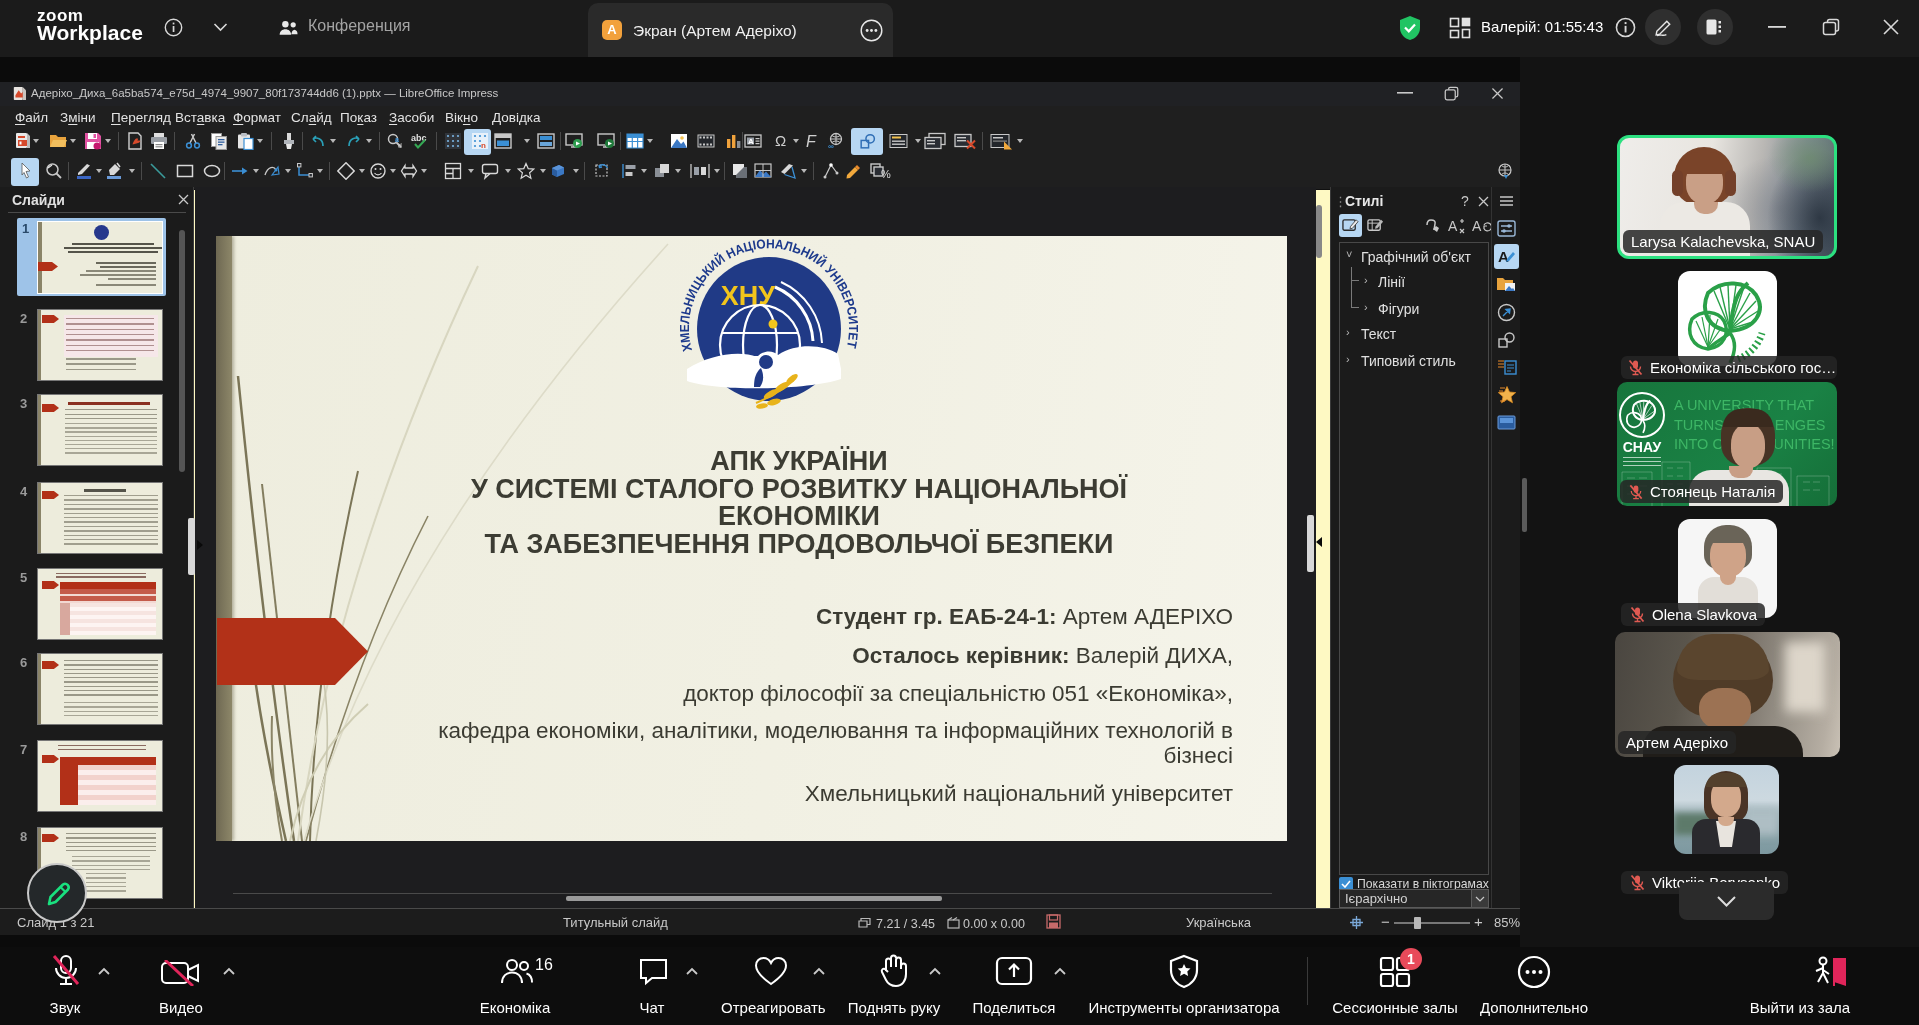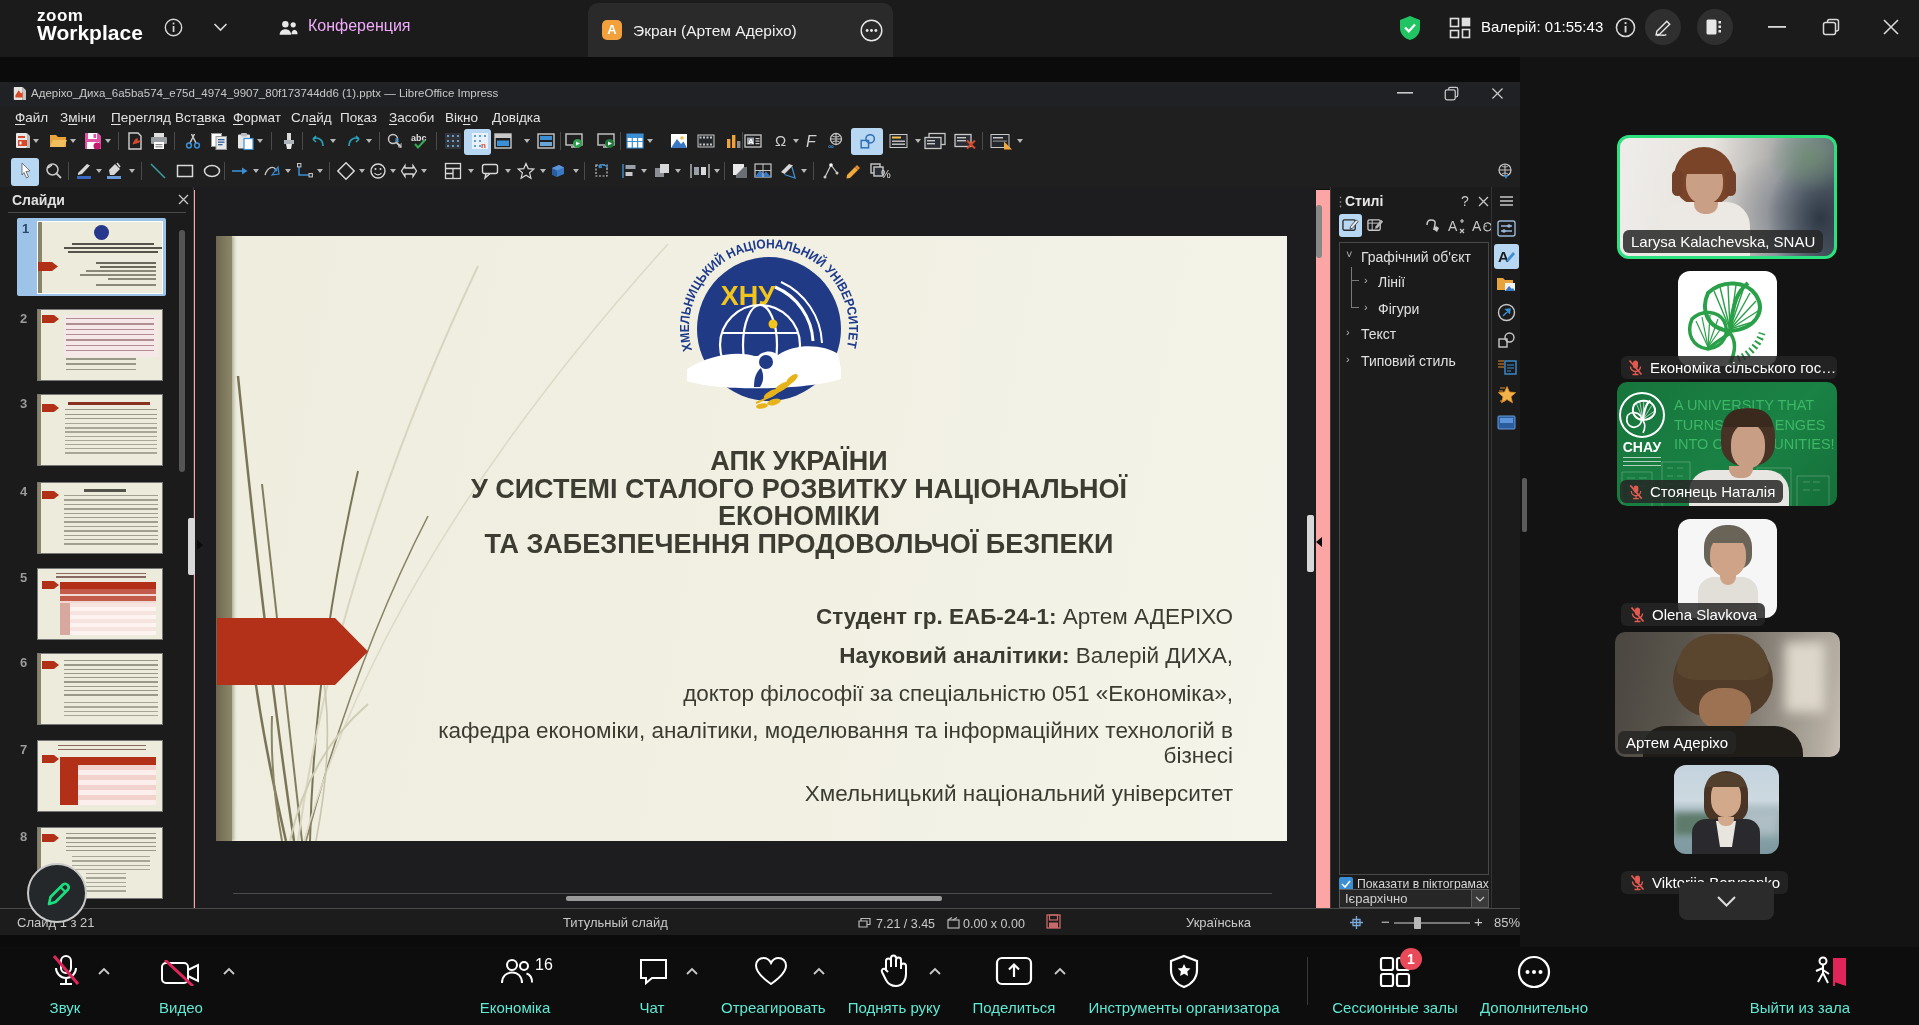--- a/index.html
+++ b/index.html
@@ -7,24 +7,24 @@
 .ab{position:absolute;}
 #screen{position:relative;width:1919px;height:1025px;background:#0b0b0b;}
 
 #topbar{position:absolute;left:0;top:0;width:1919px;height:57px;background:#1b1b1b;}
 #topbar .logo1{position:absolute;left:37px;top:6px;color:#fff;font-weight:bold;font-size:17px;letter-spacing:0.5px;}
 #topbar .logo2{position:absolute;left:37px;top:21px;color:#fff;font-weight:bold;font-size:21px;}
 .ticon{position:absolute;color:#d8d8d8;}
 #tab1{position:absolute;left:588px;top:3px;width:305px;height:54px;background:#2a2a2a;border-radius:10px 10px 0 0;}
 #tab1 .av{position:absolute;left:14px;top:17px;width:20px;height:20px;border-radius:5px;background:#f2a13c;color:#fff;font-weight:bold;font-size:13px;text-align:center;line-height:20px;}
 #tab1 .tt{position:absolute;left:45px;top:19px;color:#f0f0f0;font-size:15.5px;}
-.conf{position:absolute;left:308px;top:17px;color:#f0abfc;font-size:16px;}
+.conf{position:absolute;left:308px;top:17px;color:#a3a3a3;font-size:16px;}
 .remain{position:absolute;left:1481px;top:18px;color:#fff;font-size:15px;}
 
-#lo{position:absolute;left:0;top:82px;width:1520px;height:853px;background:#fca5a5;}
+#lo{position:absolute;left:0;top:82px;width:1520px;height:853px;background:#fef9c3;}
 #lotitle{position:absolute;left:0;top:0;width:1520px;height:24px;background:#202124;}
 #lotitle .txt{position:absolute;left:31px;top:5px;color:#c8c8c8;font-size:11.5px;}
 #lomenu{position:absolute;left:0;top:24px;width:1520px;height:23px;background:#1f1f1f;color:#e3e3e3;font-size:13.5px;}
 #lomenu span{position:absolute;top:4px;}
 #lomenu u{text-decoration:underline;text-underline-offset:2px;}
 #lotb{position:absolute;left:0;top:47px;width:1520px;height:61px;background:#1f1f1f;border-bottom:1px solid #101010;}
 .ic{position:absolute;width:18px;height:18px;}
 .drop{position:absolute;width:0;height:0;border-left:3.5px solid transparent;border-right:3.5px solid transparent;border-top:4px solid #b8b8b8;}
 .tsep{position:absolute;width:1px;height:18px;background:#4a4a4a;}
 .hl{position:absolute;background:#b7d7f3;border-radius:3px;}
@@ -38,21 +38,21 @@
 #slide{position:absolute;left:21px;top:49px;width:1071px;height:605px;background:linear-gradient(100deg,#eeedde 0%,#f1f0e3 55%,#f5f4ea 100%);overflow:hidden;}
 
 #stpanel{position:absolute;left:1330px;top:105px;width:190px;height:726px;background:#1b1b1b;border-left:1px solid #3a3a3a;}
 
 #lostatus{position:absolute;left:0;top:826px;width:1520px;height:27px;background:#1c1c1c;border-top:1px solid #4a4a4a;color:#c9c9c9;font-size:13px;}
 
 .tile{position:absolute;border-radius:10px;overflow:hidden;}
 .npill{position:absolute;background:rgba(38,38,38,0.85);border-radius:6px;color:#fff;font-size:15px;line-height:23px;padding:0 8px;white-space:nowrap;}
 
 #botbar{position:absolute;left:0;top:947px;width:1919px;height:78px;background:#0d0d0d;}
-.blabel{position:absolute;color:#5eead4;font-size:15px;white-space:nowrap;text-align:center;}
+.blabel{position:absolute;color:#ffffff;font-size:15px;white-space:nowrap;text-align:center;}
 </style>
 </head>
 <body>
 <div id="screen">
 
 <div id="topbar">
   <div class="logo1">zoom</div>
   <div class="logo2">Workplace</div>
   <svg class="ticon" style="left:164px;top:18px" width="19" height="19" viewBox="0 0 19 19">
         <circle cx="9.5" cy="9.5" r="8.2" fill="none" stroke="#d8d8d8" stroke-width="1.4"></circle>
@@ -637,21 +637,21 @@
               <path d="M97 184 C111 178 124 171 135 161" stroke="#e8b31a" stroke-width="2" fill="none"></path>
               <ellipse cx="112" cy="175" rx="8" ry="3.2" transform="rotate(-28 112 175)"></ellipse>
               <ellipse cx="123" cy="168" rx="8" ry="3.2" transform="rotate(-32 123 168)"></ellipse>
               <ellipse cx="133" cy="160" rx="7" ry="3" transform="rotate(-38 133 160)"></ellipse>
               <ellipse cx="115" cy="183" rx="7" ry="3" transform="rotate(-15 115 183)"></ellipse>
               <ellipse cx="103" cy="187" rx="6" ry="2.6" transform="rotate(-8 103 187)"></ellipse>
             </g>
       </svg>
       <div class="ab" style="left:117px;top:212px;width:932px;height:120px;text-align:center;font-size:27px;font-weight:bold;color:#3c3c33;line-height:27.5px;">АПК УКРАЇНИ<br>У СИСТЕМІ СТАЛОГО РОЗВИТКУ НАЦІОНАЛЬНОЇ<br>ЕКОНОМІКИ<br>ТА ЗАБЕЗПЕЧЕННЯ ПРОДОВОЛЬЧОЇ БЕЗПЕКИ</div>
       <div class="ab" style="right:54px;top:368px;font-size:22.5px;color:#3b3b32;white-space:nowrap"><b>Студент гр. ЕАБ-24-1:</b> Артем АДЕРІХО</div>
-      <div class="ab" style="right:54px;top:407px;font-size:22.5px;color:#3b3b32;white-space:nowrap"><b>Науковий аналітики:</b> Валерій ДИХА,</div>
+      <div class="ab" style="right:54px;top:407px;font-size:22.5px;color:#3b3b32;white-space:nowrap"><b>Осталось керівник:</b> Валерій ДИХА,</div>
       <div class="ab" style="right:54px;top:445px;font-size:22.5px;color:#3b3b32;white-space:nowrap">доктор філософії за спеціальністю 051 «Економіка»,</div>
       <div class="ab" style="right:54px;top:482px;font-size:22.5px;color:#3b3b32;white-space:nowrap">кафедра економіки, аналітики, моделювання та інформаційних технологій в</div>
       <div class="ab" style="right:54px;top:507px;font-size:22.5px;color:#3b3b32;white-space:nowrap">бізнесі</div>
       <div class="ab" style="right:54px;top:545px;font-size:22.5px;color:#3b3b32;white-space:nowrap">Хмельницький національний університет</div>
       <svg class="ab" style="left:0px;top:380px" width="160" height="72" viewBox="0 0 160 72">
             <polygon points="1,2 119,2 152,35.5 119,69 1,69" fill="#b23118"></polygon>
           </svg>
     </div>
   </div>
   <div id="stpanel">

